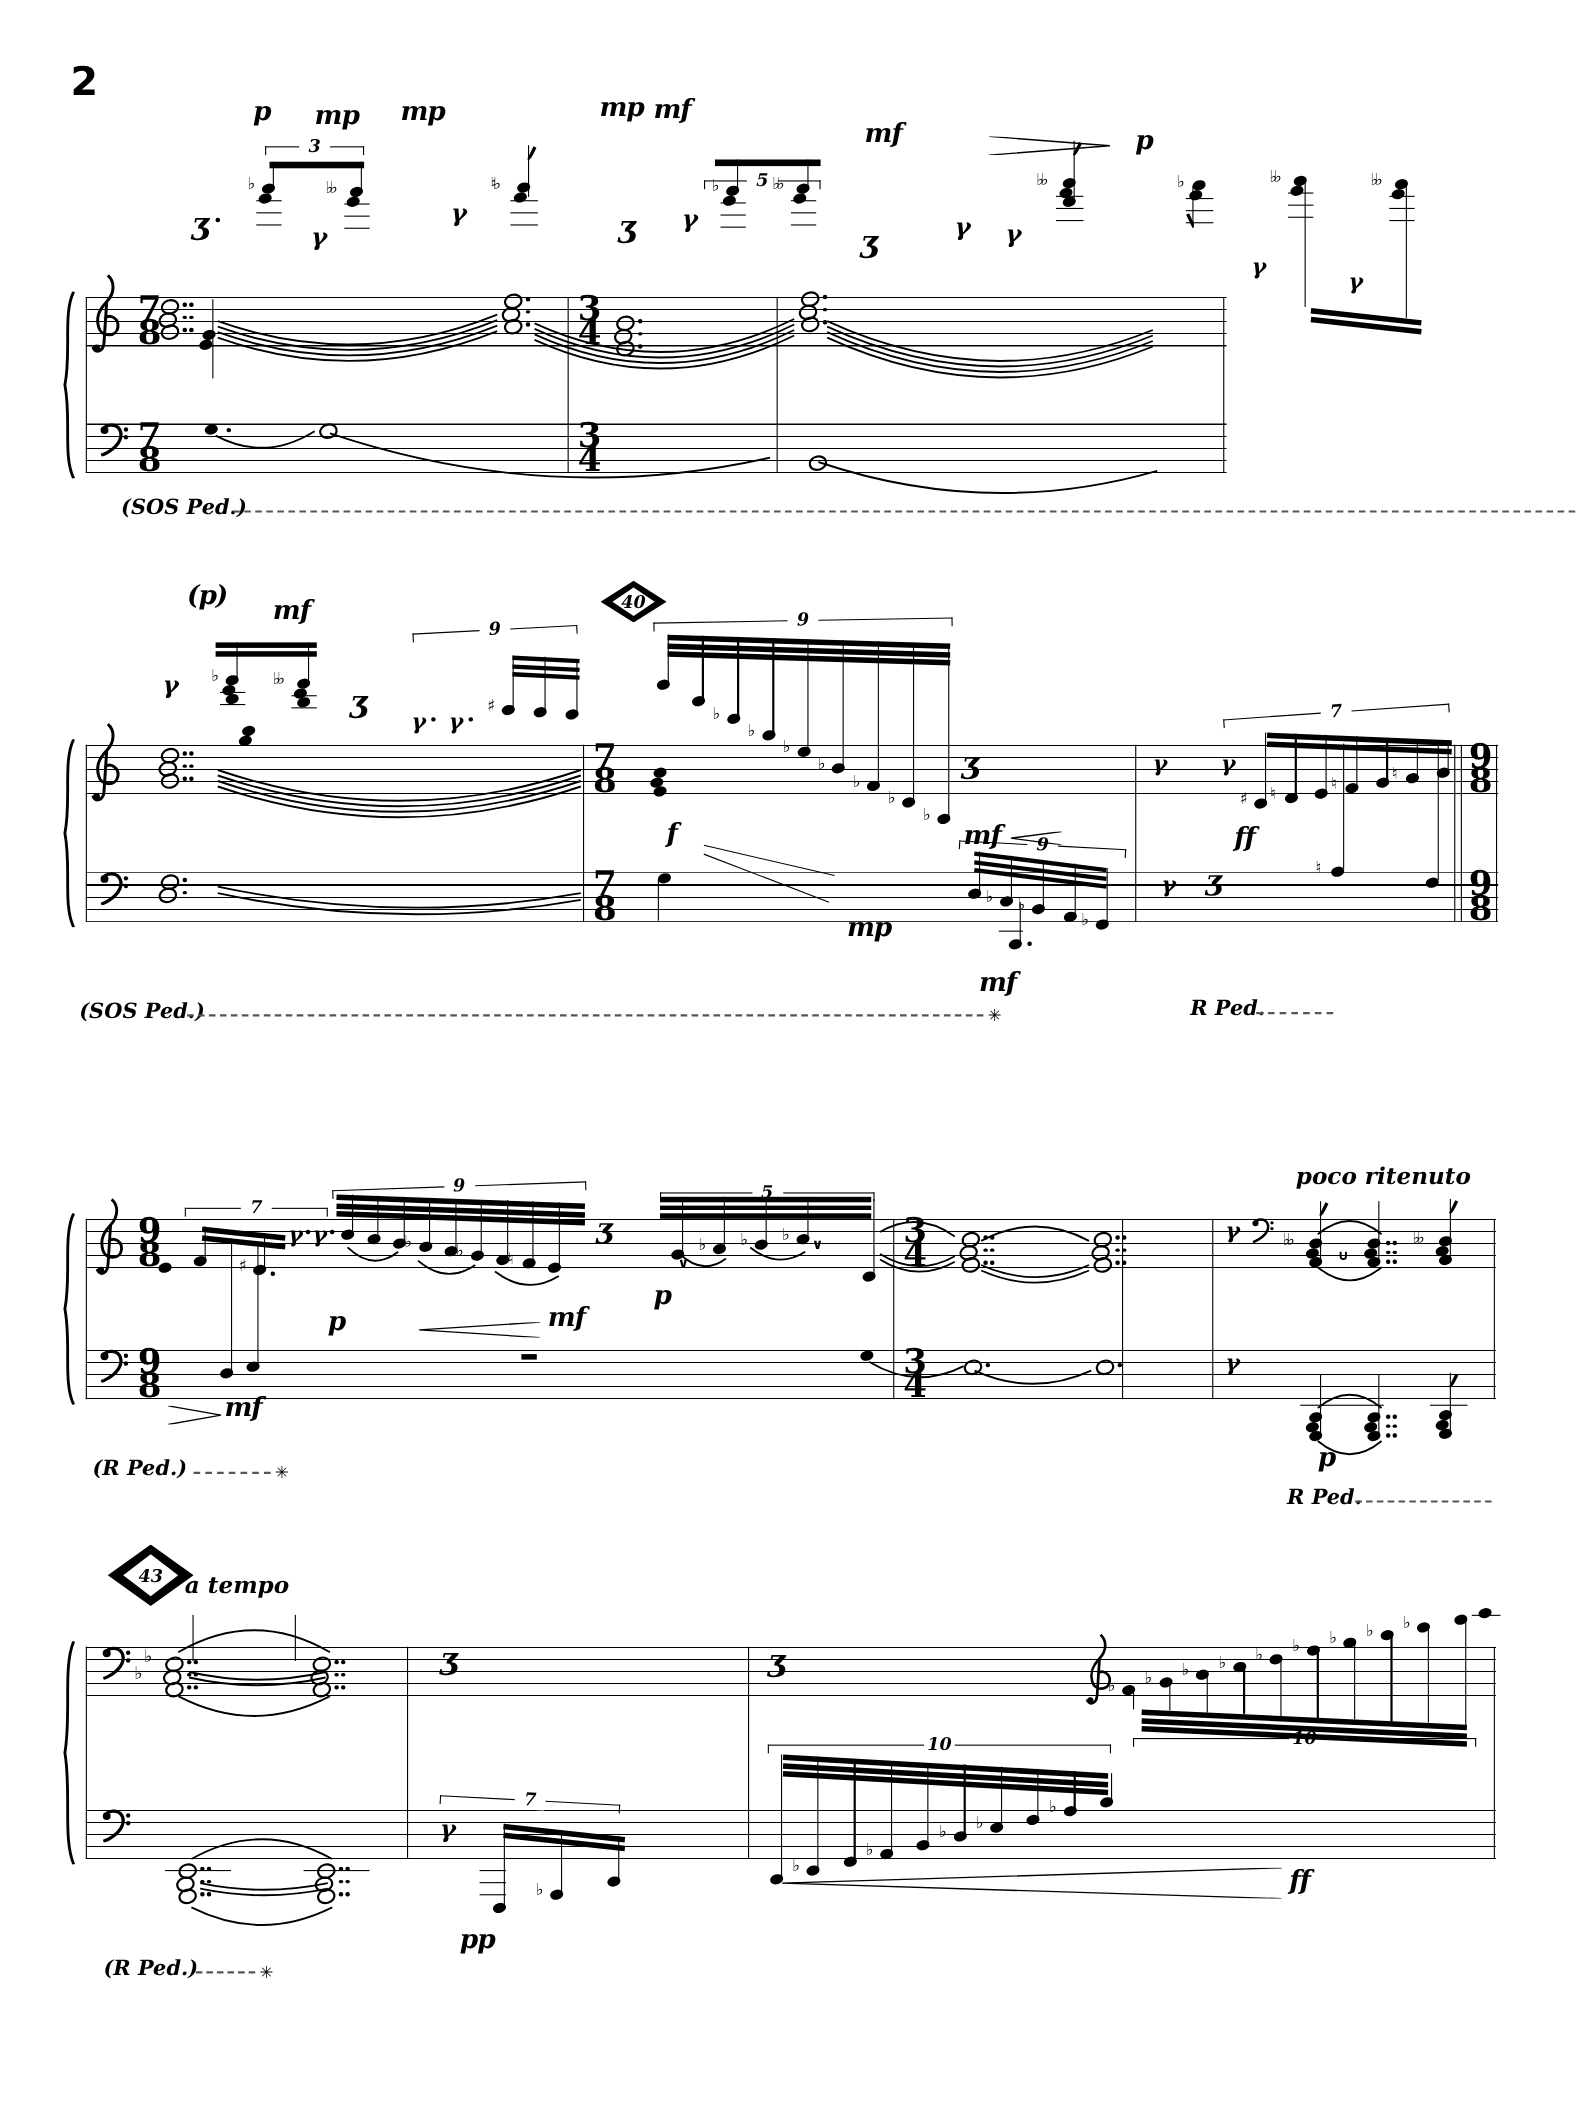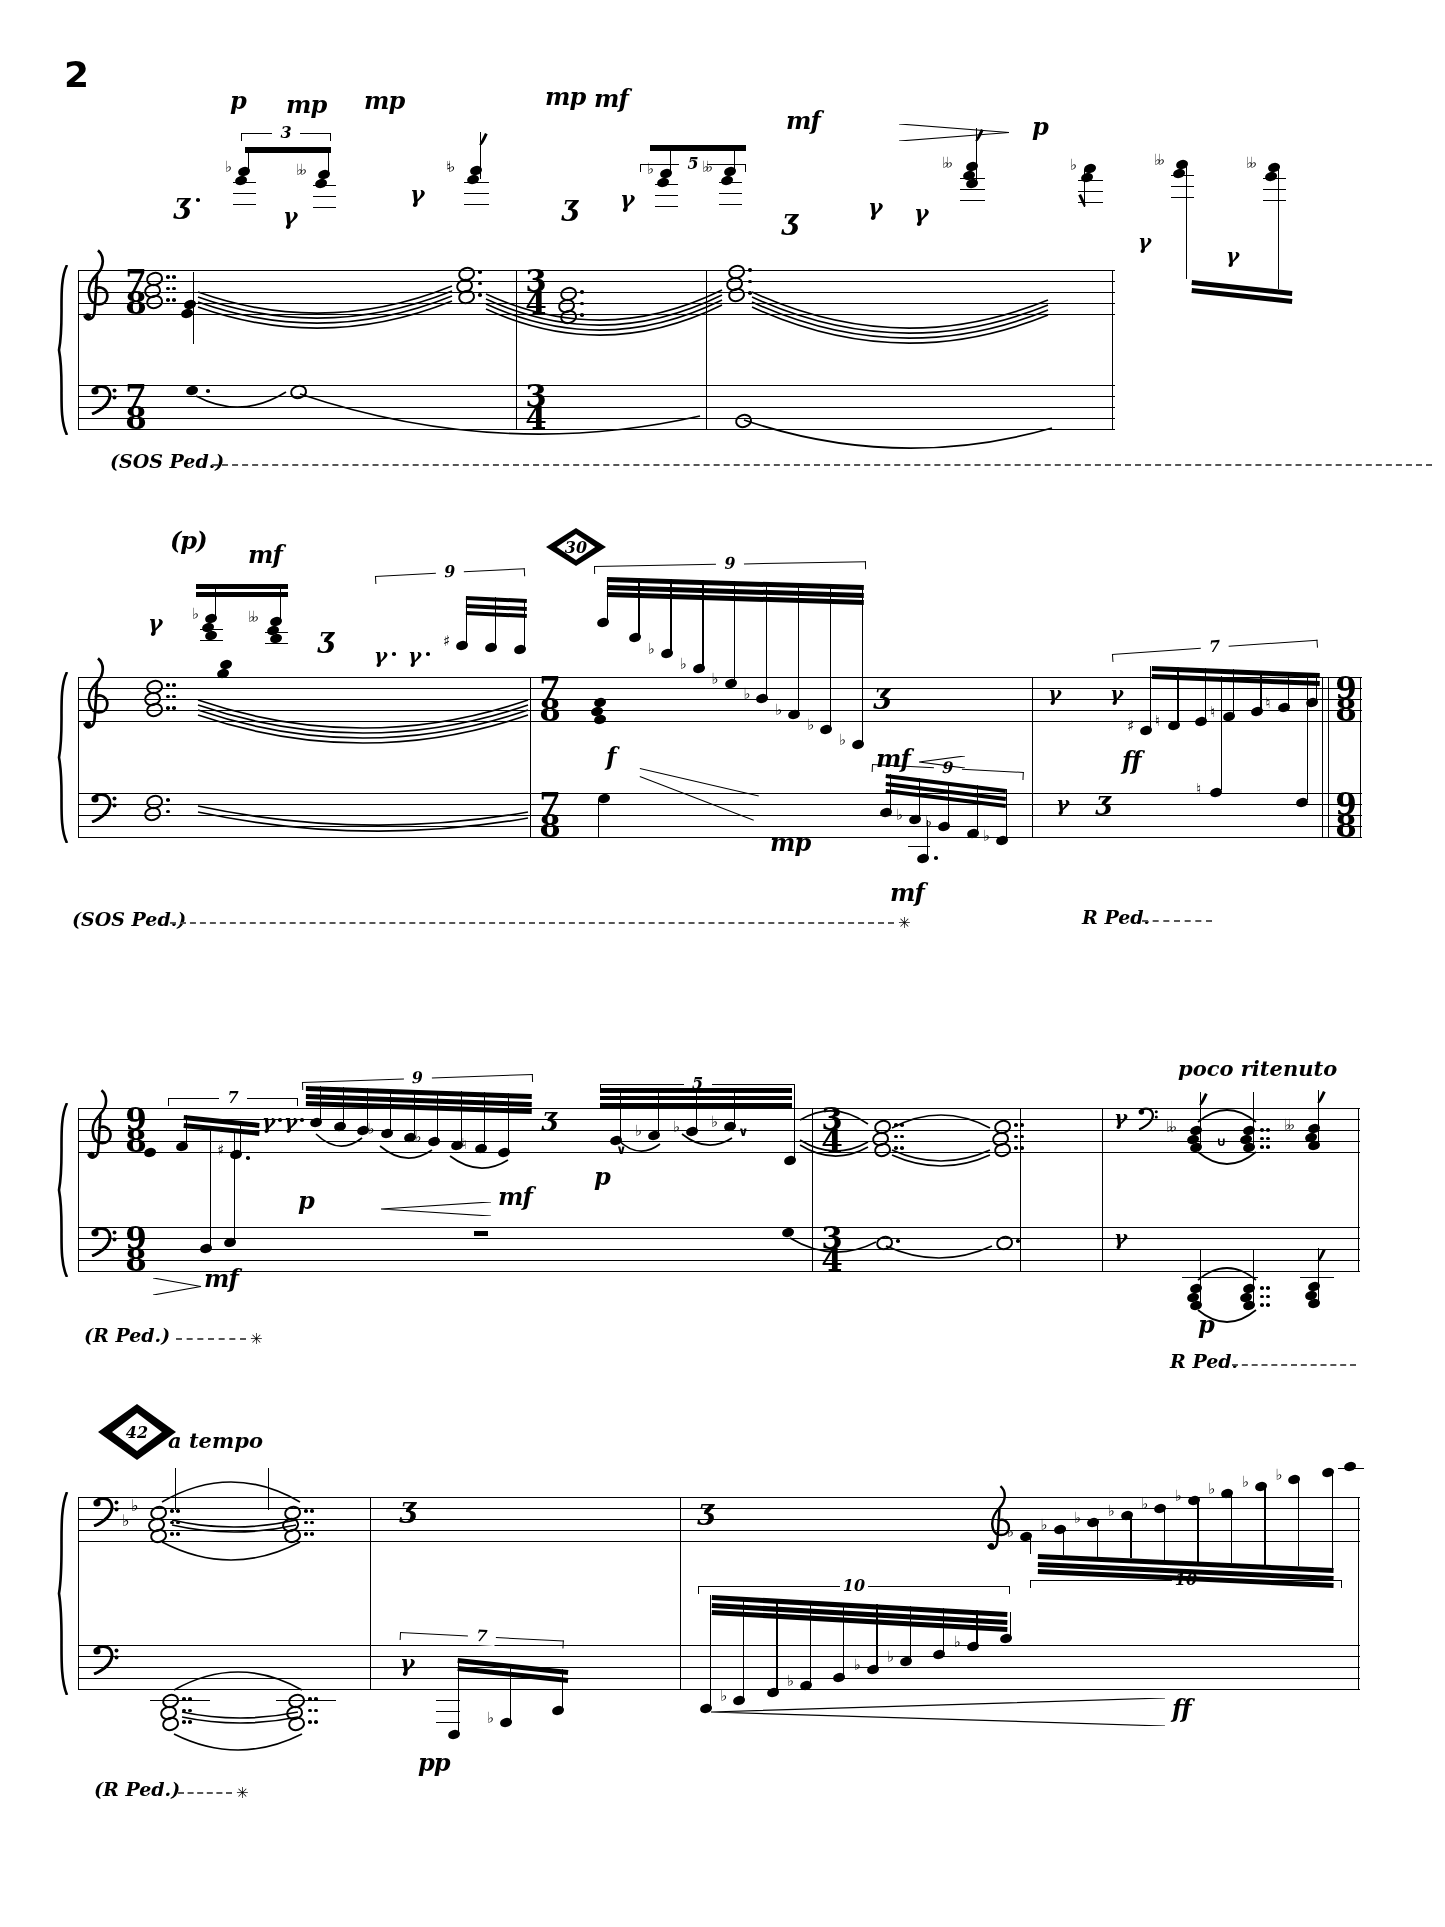--- a/index.html
+++ b/index.html
@@ -302,21 +302,21 @@
       </div>
       <div class="ts abs" style="left: 1330px; top: 793px; width: 32px; height: 44px;">
         <div>9</div>
         <div>8</div>
       </div>
       <div class="reh abs" style="left: 546px; top: 528px; width: 60px; height: 38px;">
         <svg xmlns="http://www.w3.org/2000/svg" width="60" height="38">
           <polygon points="30,0 60,19 30,38 0,19" fill="#000"></polygon>
           <polygon points="30,6.08 49.199999999999996,19 30,31.919999999999998 10.799999999999999,19" fill="#fff"></polygon>
         </svg>
-        <span>30</span>
+        <span>40</span>
       </div>
       <div class="t-dyn abs" style="left: 170px; top: 526px;">(p)</div>
       <div class="t-dyn abs" style="left: 248px; top: 540px;">mf</div>
       <div class="t-dyn abs" style="left: 606px; top: 742px;">f</div>
       <div class="t-dyn abs" style="left: 876px; top: 744px;">mf</div>
       <div class="t-dyn abs" style="left: 770px; top: 828px;">mp</div>
       <div class="t-dyn abs" style="left: 890px; top: 878px;">mf</div>
       <div class="t-dyn abs" style="left: 1122px; top: 746px;">ff</div>
       <div class="tup abs" style="left: 375px; top: 570px; width: 150px; height: 14px; transform: rotate(-3deg);">
         <div class="seg segL" style="width: 60px;"></div>
@@ -818,21 +818,21 @@
         <svg xmlns="http://www.w3.org/2000/svg" width="28" height="76" viewBox="0 0 32 88" preserveAspectRatio="none">
           <path d="M16.5 2.5 C23 8 23.5 19 15.5 27.5 C7.5 36 5.5 43 8 52 C10.5 61.5 24.5 61.5 26 52 C27.2 43.5 18.5 38.5 13.5 43.5 M15.5 27.5 L13 66 C12.6 75 4.5 78 2.5 70.5" fill="none" stroke="#000" stroke-width="2.8"></path>
           <circle cx="6" cy="71.5" r="3.2" fill="#000"></circle>
         </svg>
       </div>
       <div class="reh abs" style="left: 98px; top: 1404px; width: 78px; height: 56px;">
         <svg xmlns="http://www.w3.org/2000/svg" width="78" height="56">
           <polygon points="39,0 78,28 39,56 0,28" fill="#000"></polygon>
           <polygon points="39,8.96 63.959999999999994,28 39,47.04 14.04,28" fill="#fff"></polygon>
         </svg>
-        <span>42</span>
+        <span>43</span>
       </div>
       <div class="t-tempo abs" style="left: 168px; top: 1428px;">a tempo</div>
       <div class="t-dyn abs" style="left: 418px; top: 1748px;">pp</div>
       <div class="t-dyn abs" style="left: 1172px; top: 1694px;">ff</div>
       <div class="t-acc abs" style="left: 131px; top: 1496px;">♭</div>
       <div class="t-acc abs" style="left: 122px; top: 1511px;">♭</div>
       <div class="tup abs" style="left: 400px; top: 1626px; width: 164px; height: 14px; transform: rotate(3deg);">
         <div class="seg segL" style="width: 67px;"></div>
         <div class="seg segR" style="width: 67px;"></div>
         <div class="num" style="left: 69px;">7</div>

